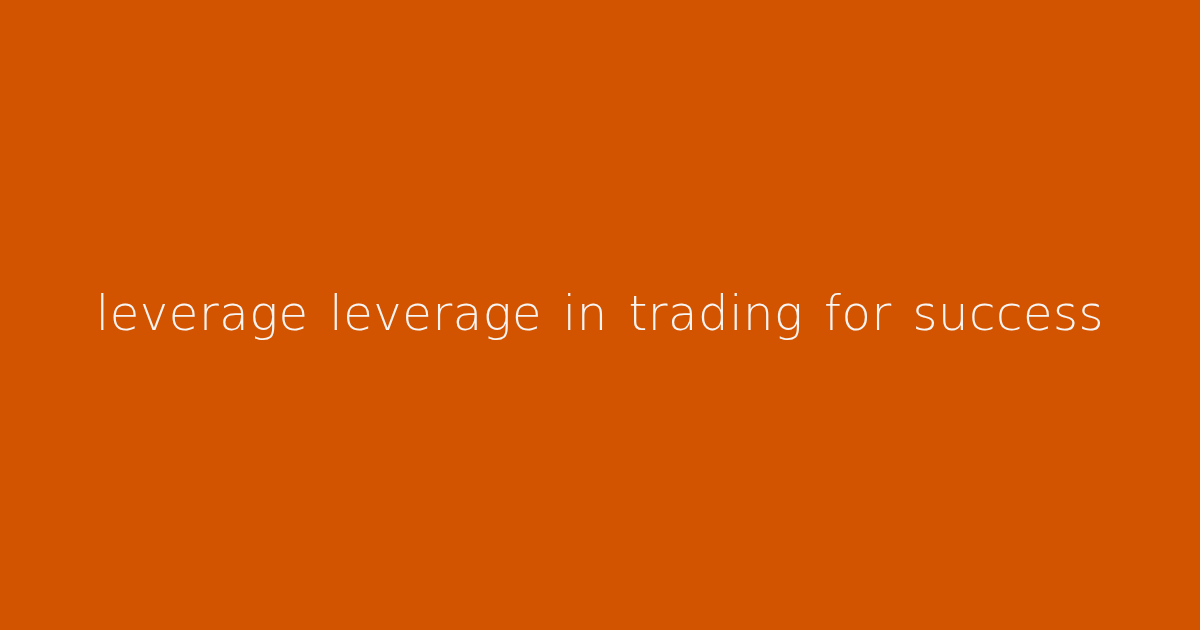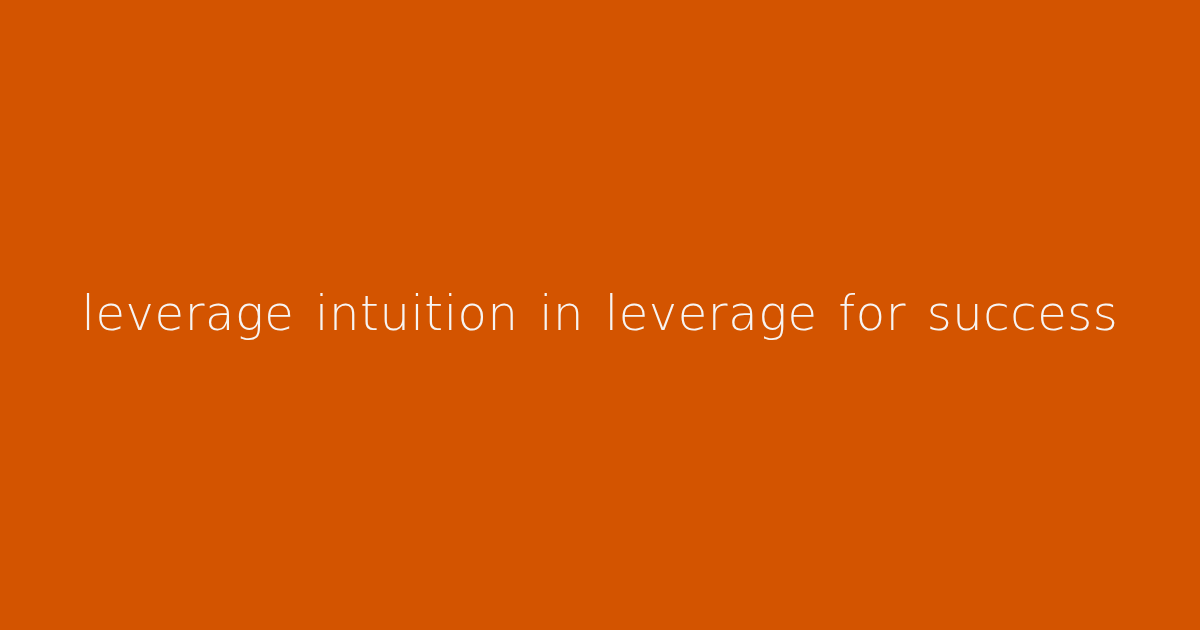--- a/index.html
+++ b/index.html
@@ -42,14 +42,14 @@
     white-space: nowrap;
     -webkit-font-smoothing: antialiased;
     transform: translateY(-1px);
     user-select: none;
   }
 </style>
 </head>
 <body>
 
 <div class="banner">
-  <span class="banner-caption">leverage intuition in leverage for success</span>
+  <span class="banner-caption">leverage leverage in trading for success</span>
 </div>
 
 </body></html>

